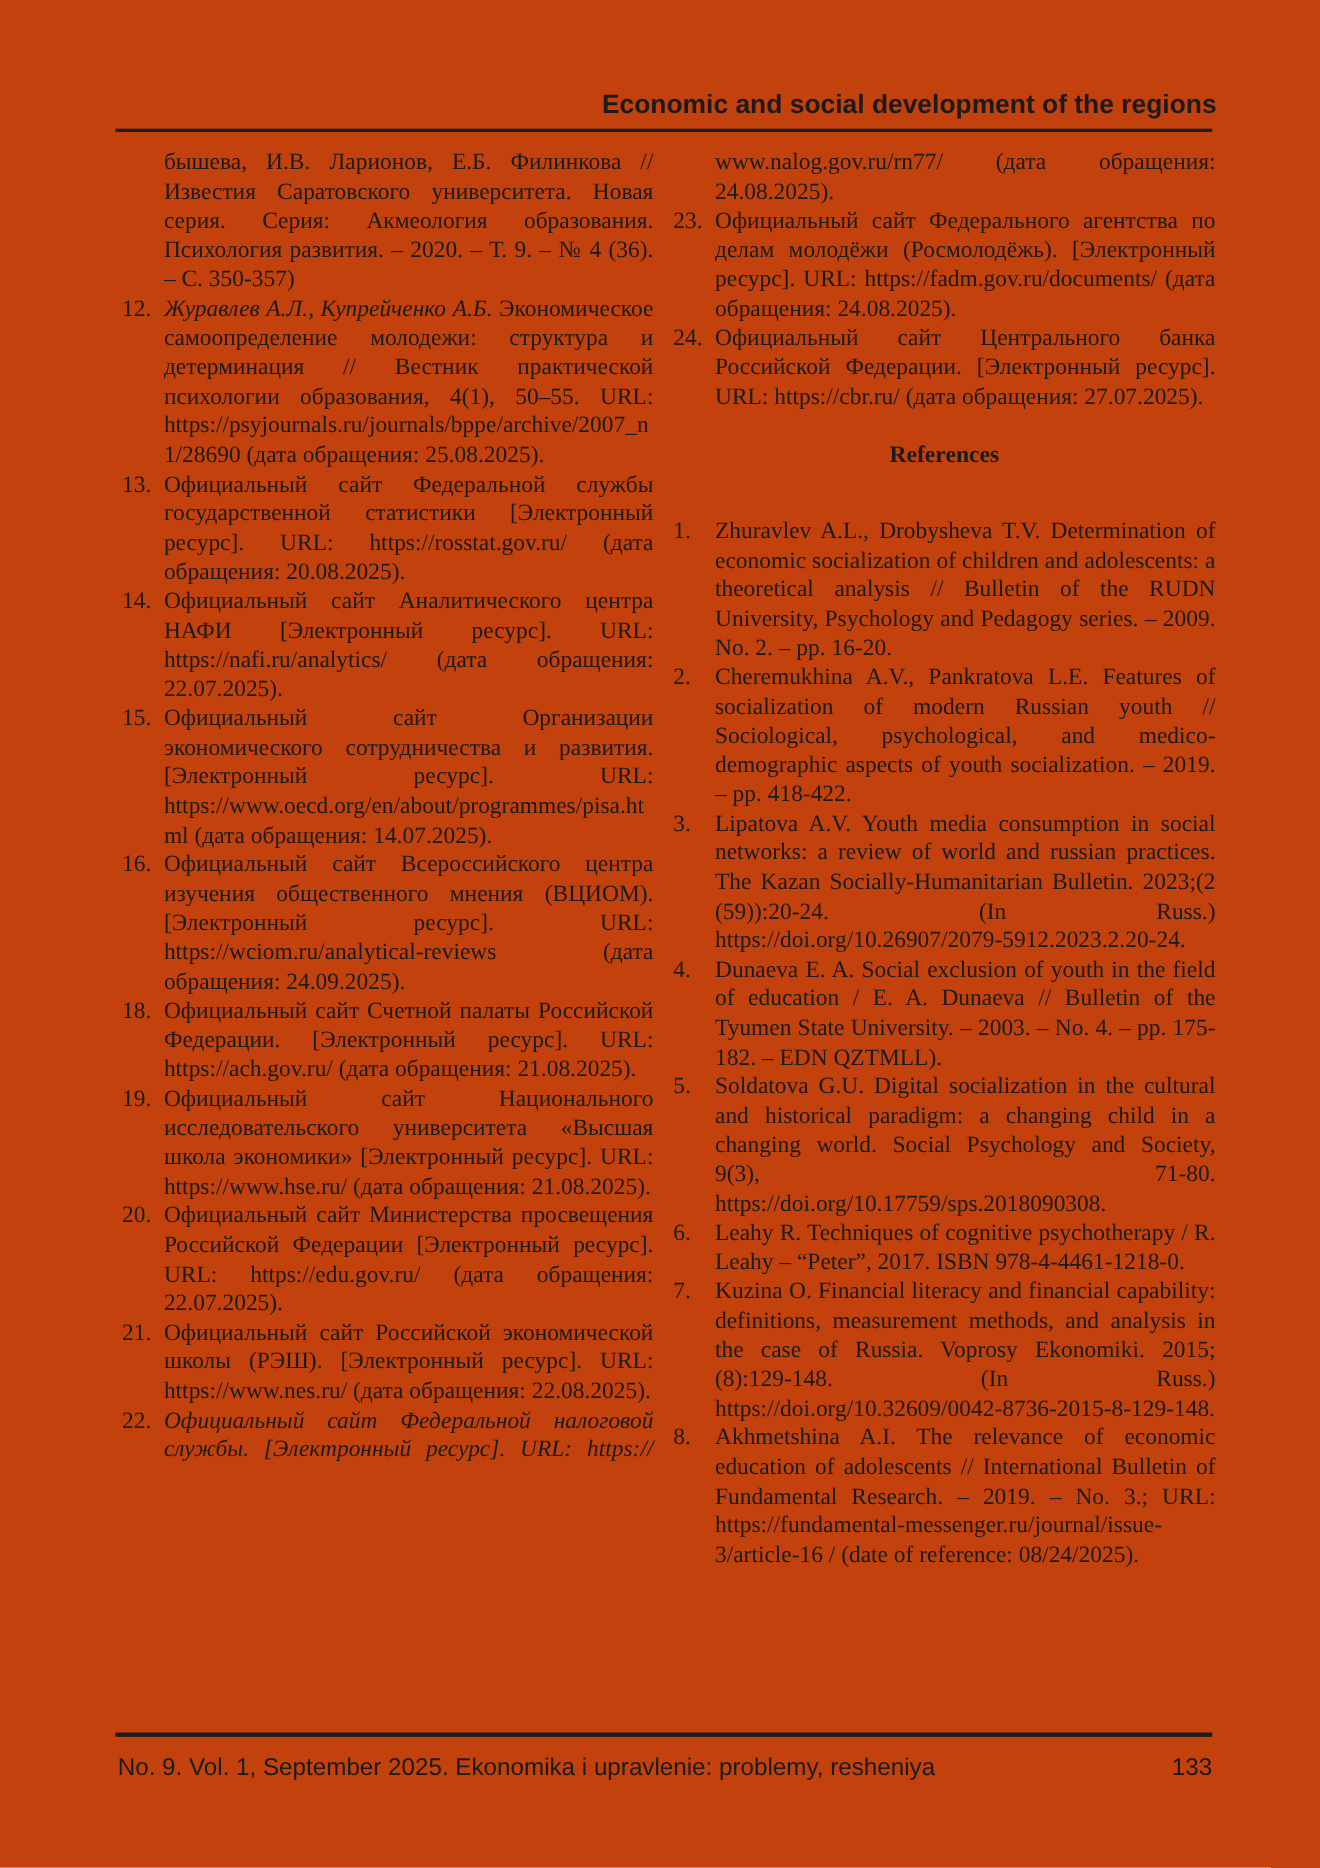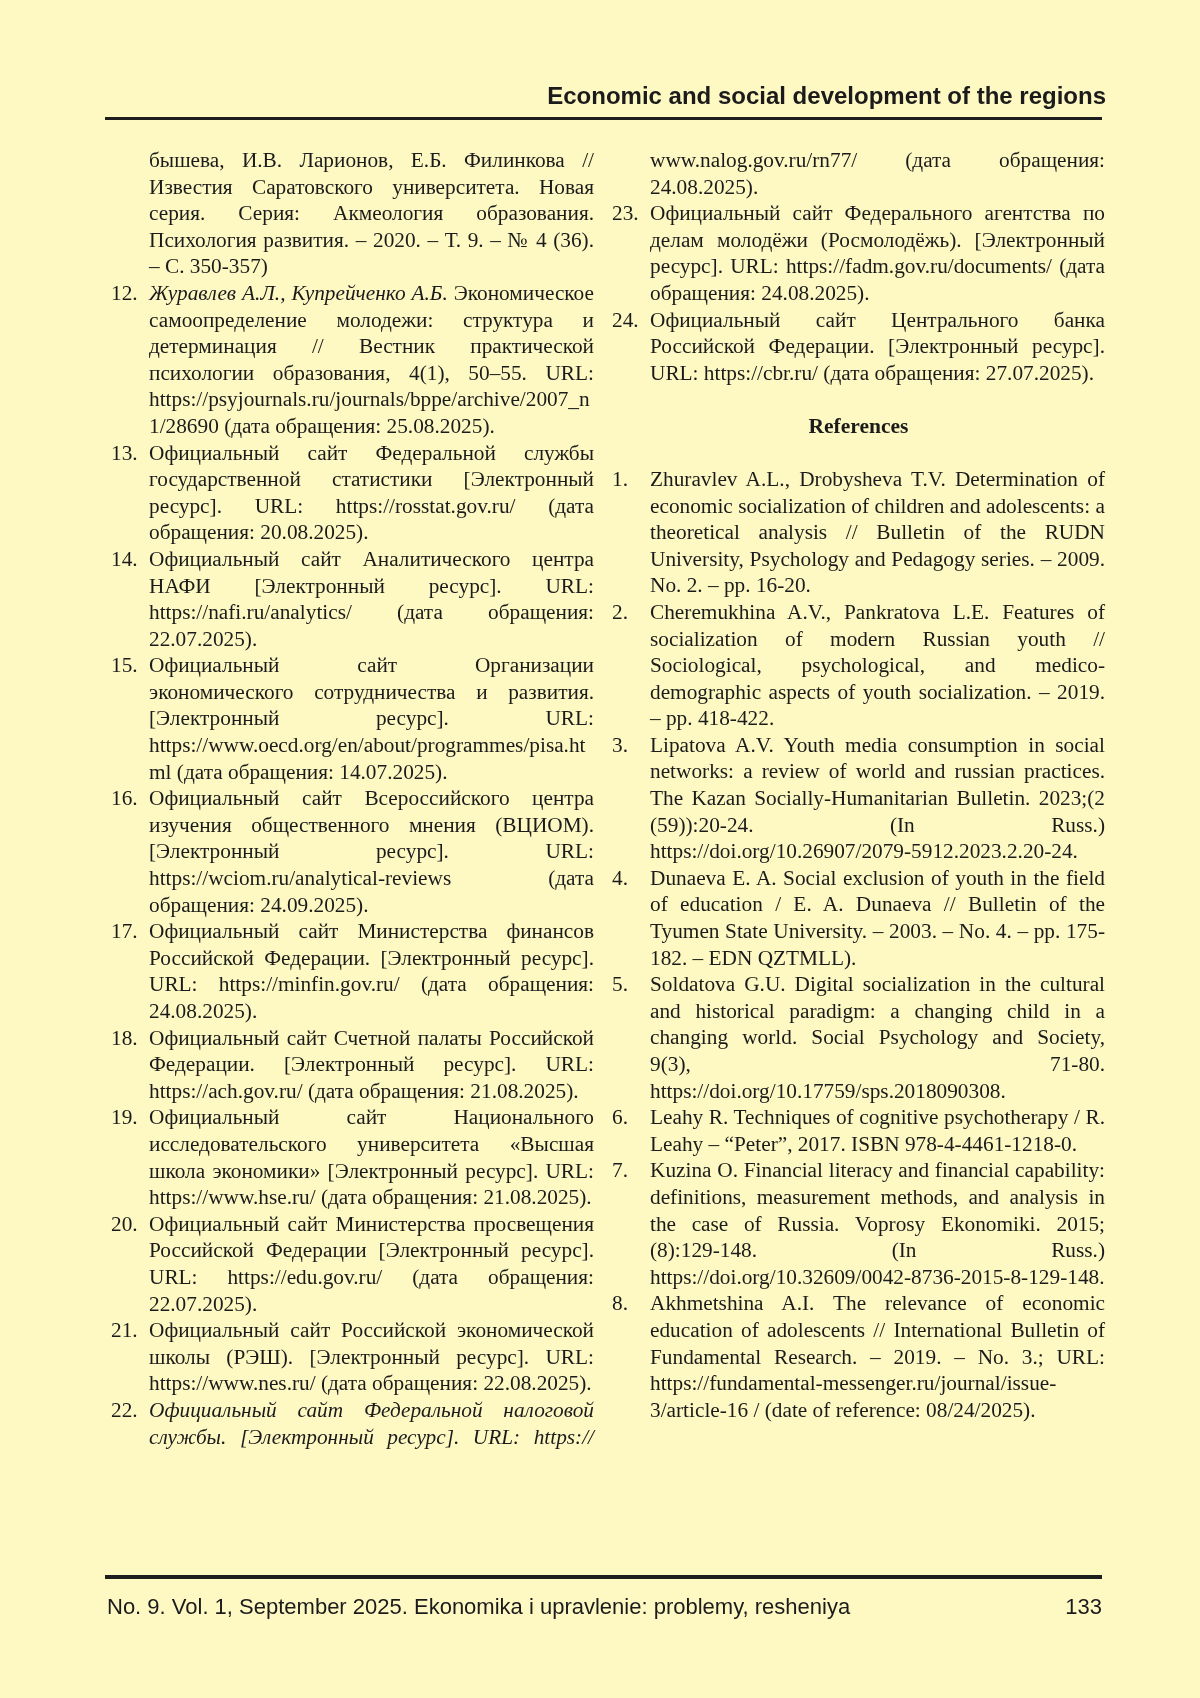--- a/index.html
+++ b/index.html
@@ -1,20 +1,20 @@
 <!DOCTYPE html>
 <html lang="ru"><head>
 <meta charset="utf-8">
 <style>
   html, body { margin: 0; padding: 0; background: #ffffff; }
   .page {
     position: relative;
     width: 1200px;
     height: 1698px;
-    background: #fef9c3;
+    background: #c2410c;
     color: #1b1b1b;
     font-family: "Liberation Serif", serif;
     overflow: hidden;
   }
   
   .running-title {
     position: absolute;
     top: 84px;
     right: 94px;
     font-family: "Liberation Sans", sans-serif;
@@ -28,21 +28,21 @@
     position: absolute;
     top: 117px;
     left: 105px;
     width: 997px;
     height: 3px;
     background: #1e1e1e;
   }
   
   .col {
     position: absolute;
-    top: 147px;
+    top: 134px;
     font-size: 21.3px;
     line-height: 26.6px;
     text-align: justify;
   }
   .col-left  { left: 111px; width: 483px; }
   .col-right { left: 612px; width: 493px; }
   .carryover {
     margin: 0;
     padding-left: 38px;
     overflow-wrap: break-word;
@@ -55,21 +55,21 @@
     overflow-wrap: break-word;
     word-break: break-word;
   }
   .justify-last .ref-text { text-align-last: justify; font-style: italic; }
   .authors { font-style: italic; }
   .refs-heading {
     font-size: 21.5px;
     line-height: 26.6px;
     font-weight: bold;
     text-align: center;
-    margin: 27px 0 26px 0;
+    margin: 27px 0 42px 0;
   }
   
   .footer-rule {
     position: absolute;
     top: 1575px;
     left: 105px;
     width: 997px;
     height: 4px;
     background: #1e1e1e;
   }
@@ -117,24 +117,20 @@
     <div class="ref-item">
       <span class="ref-num">15.</span>
       <span class="ref-text">Официальный сайт Организации экономического сотрудничества и развития. [Электронный ресурс]. URL: https://www.oecd.org/en/about/programmes/pisa.html (дата обращения: 14.07.2025).</span>
     </div>
 
     <div class="ref-item">
       <span class="ref-num">16.</span>
       <span class="ref-text">Официальный сайт Всероссийского центра изучения общественного мнения (ВЦИОМ). [Электронный ресурс]. URL: https://wciom.ru/analytical-reviews (дата обращения: 24.09.2025).</span>
     </div>
 
-    <div class="ref-item">
-      <span class="ref-num">17.</span>
-      <span class="ref-text">Официальный сайт Министерства финансов Российской Федерации. [Электронный ресурс]. URL: https://minfin.gov.ru/ (дата обращения: 24.08.2025).</span>
-    </div>
 
     <div class="ref-item">
       <span class="ref-num">18.</span>
       <span class="ref-text">Официальный сайт Счетной палаты Российской Федерации. [Электронный ресурс]. URL: https://ach.gov.ru/ (дата обращения: 21.08.2025).</span>
     </div>
 
     <div class="ref-item">
       <span class="ref-num">19.</span>
       <span class="ref-text">Официальный сайт Национального исследовательского университета «Высшая школа экономики» [Электронный ресурс]. URL: https://www.hse.ru/ (дата обращения: 21.08.2025).</span>
     </div>

